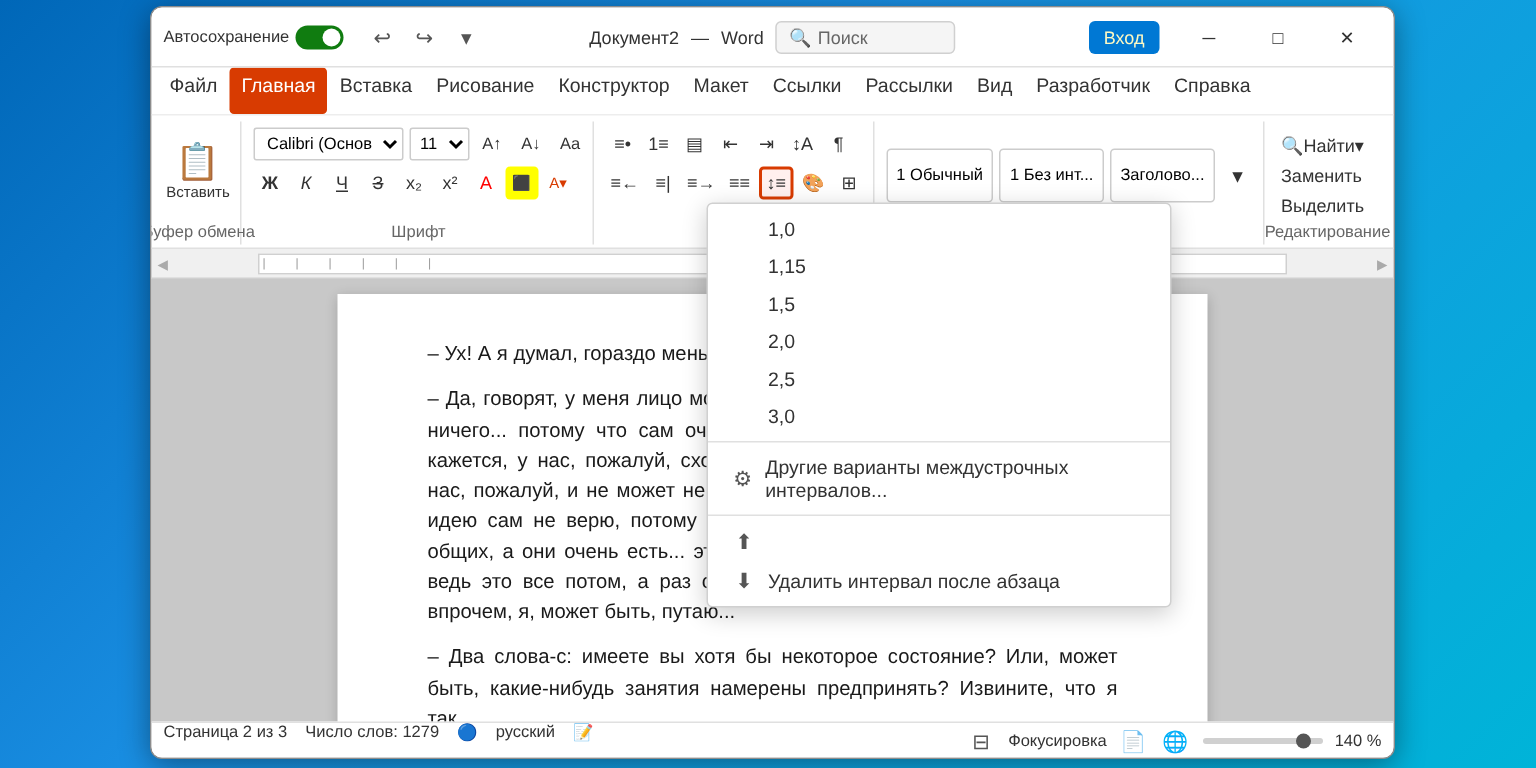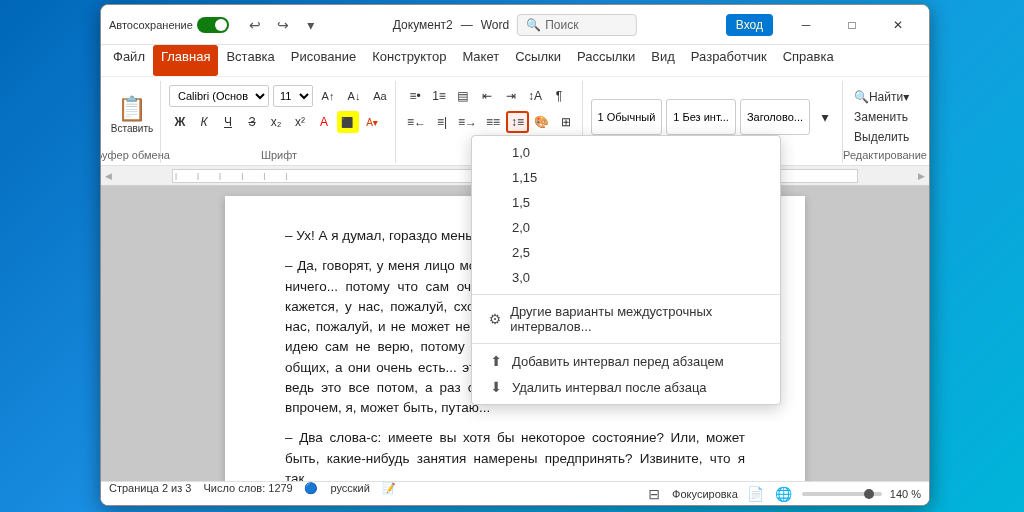--- a/index.html
+++ b/index.html
@@ -615,21 +615,20 @@
       <span>3,0</span>
     </div>
     <div class="dd-divider"></div>
     <div class="dd-item">
       <span class="dd-item-icon">⚙</span>
       <span>Другие варианты междустрочных интервалов...</span>
     </div>
     <div class="dd-divider"></div>
     <div class="dd-item">
       <span class="dd-item-icon">⬆</span>
-      <span>Добавить интервал перед абзацем</span>
     </div>
     <div class="dd-item">
       <span class="dd-item-icon">⬇</span>
       <span>Удалить интервал после абзаца</span>
     </div>
   </div>
 
   <div class="status-bar">
     <span>Страница 2 из 3</span>
     <span>Число слов: 1279</span>

